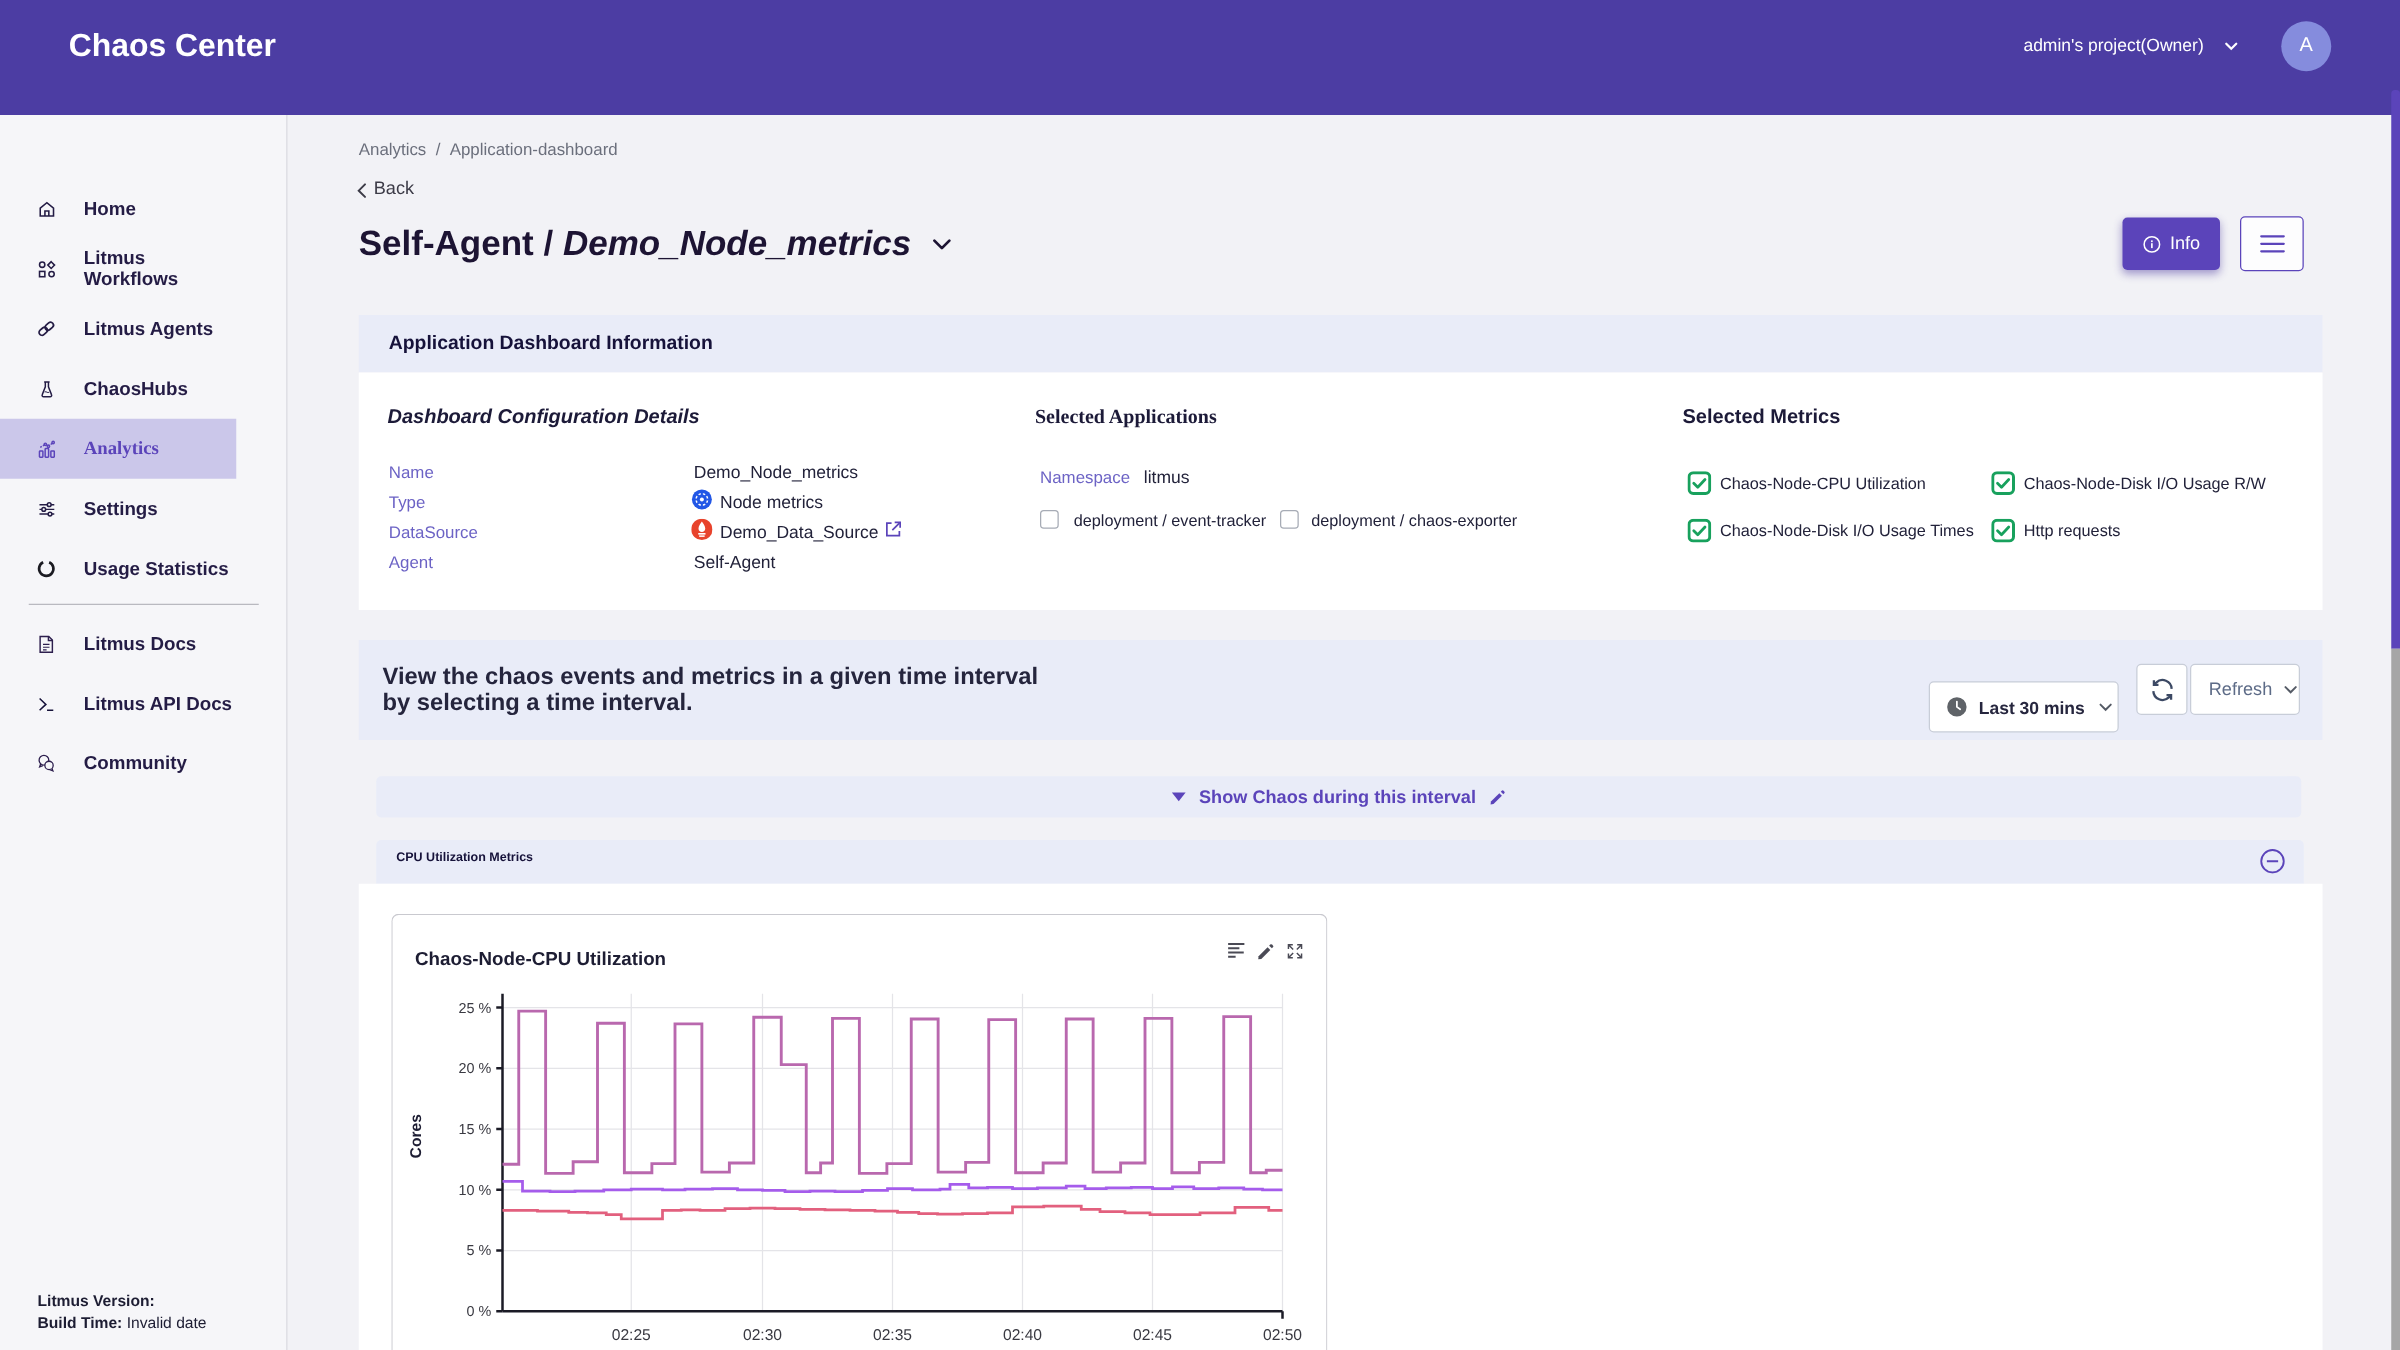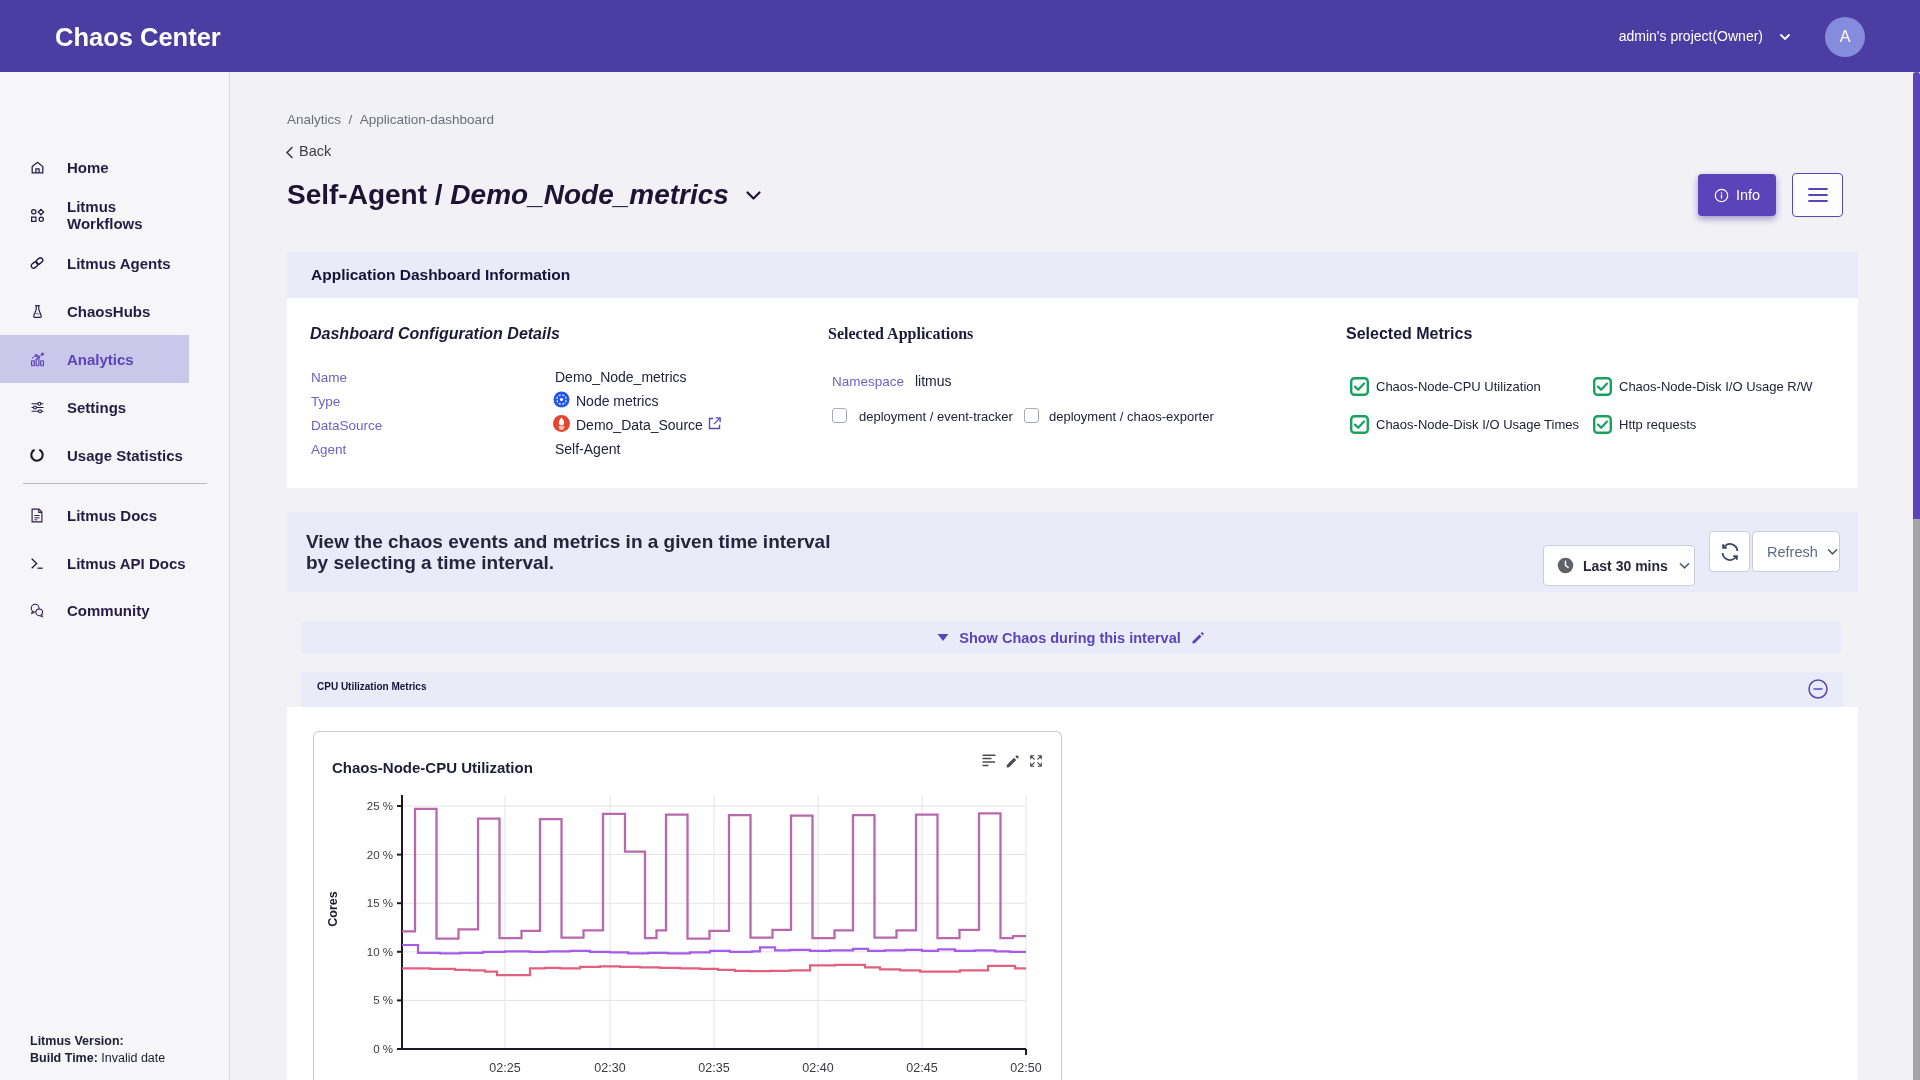--- a/index.html
+++ b/index.html
@@ -1,32 +1,32 @@
 <!DOCTYPE html>
 <html><head>
 <meta charset="utf-8">
 <style>
 * { margin:0; padding:0; box-sizing:border-box; }
 html,body { width:1920px; height:1080px; overflow:hidden; font-family:"Liberation Sans",sans-serif; }
 body { position:relative; background:#f2f2f6; }
 .abs { position:absolute; }
 
 
-#header { position:absolute; left:0; top:0; width:1920px; height:72px; background:#4c3da3; z-index:30; }
+#header { position:absolute; left:0; top:0; width:1920px; height:92px; background:#4c3da3; z-index:30; }
 #brand { position:absolute; left:55px; top:23px; color:#fff; font-size:25.5px; font-weight:bold; }
 #proj { position:absolute; right:157px; top:28px; color:#fff; font-size:14px; }
 #projchev { position:absolute; right:129px; top:31px; width:12px; height:12px; }
 #avatar { position:absolute; right:55px; top:17px; width:40px; height:40px; border-radius:50%; background:#858cdd; color:#fff; font-size:16px; text-align:center; line-height:40px; }
 
 
 #sidebar { position:absolute; left:0; top:72px; width:230px; height:1008px; background:#f6f6f9; border-right:1px solid #d9d9e0; z-index:20; }
 .mitem { position:absolute; left:0; width:189px; height:48px; display:flex; align-items:center; }
 .mitem .mico { position:absolute; left:29px; width:16px; height:16px; display:flex; align-items:center; justify-content:center; }
 .mitem .mtext { position:absolute; left:67px; font-size:15px; font-weight:bold; color:#241c45; }
-.mitem.sel { background:#cbc7ea; }
+.mitem.sel { background:#cbc7ea;font-family:Liberation Serif, serif; }
 .mitem.sel .mtext { color:#5b44ba; }
 #sdivider { position:absolute; left:23px; top:411px; width:184px; height:0; border-top:1.6px solid #b9b9c0; }
 #sver { position:absolute; left:30px; top:961px; font-size:12.5px; color:#1d1d33; line-height:17px; }
 
 
 #breadcrumb { position:absolute; left:287px; top:112px; font-size:13.5px; color:#6b6f7c; }
 #back { position:absolute; left:285px; top:143px; font-size:14.5px; color:#3c3b47; }
 #backchev { position:absolute; left:285px; top:146px; }
 #title { position:absolute; left:287px; top:179px; font-size:28px; font-weight:bold; color:#1d1433; }
 #title .it { font-style:italic; }

